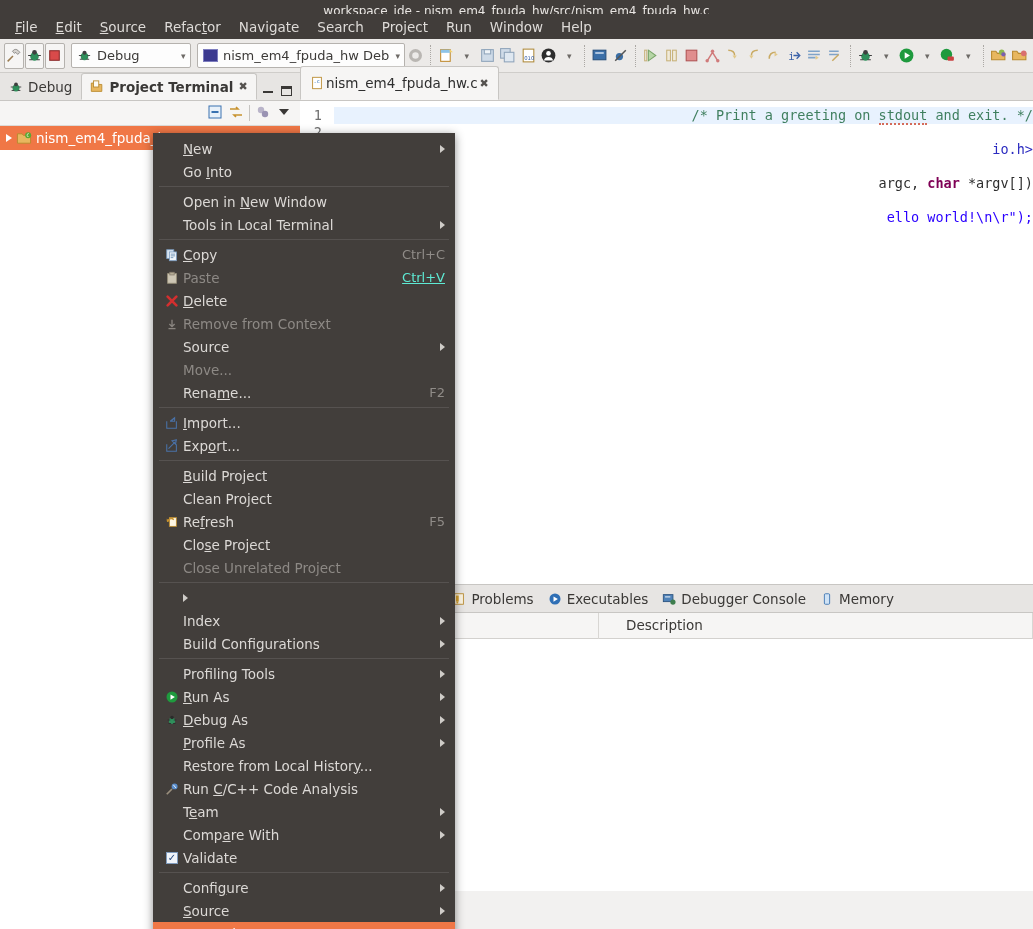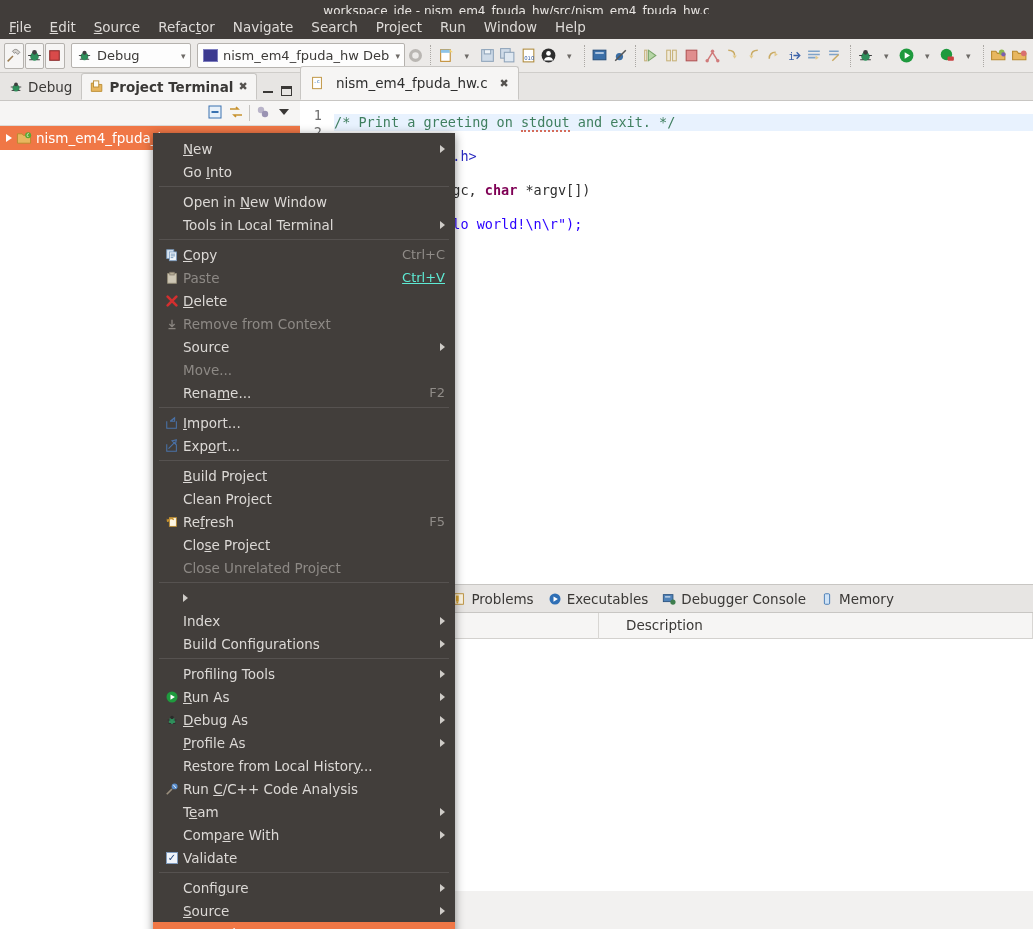--- a/index.html
+++ b/index.html
@@ -23,20 +23,21 @@
     line-height:22px;
     white-space:nowrap;
   }
 
   
   .menubar {
     height:25px;
     background:#413d3a;
     display:flex;
     align-items:center;
+    padding-left:6px;
     color:#dedbd8;
     font-size:13.5px;
   }
   .menubar .mi { padding:2px 9px; white-space:nowrap; }
   .menubar .mi .u { text-decoration:underline; }
 
   
   .toolbar {
     height:34px;
     background:#eceae8;
@@ -130,21 +131,21 @@
 
   
   .edittabs {
     height:28px;
     display:flex; align-items:flex-end;
     background:#e7e5e3;
     border-bottom:1px solid #c8c6c3;
   }
   .etab {
     height:27px;
-    display:flex; align-items:center; gap:12px;
+    display:flex; align-items:center; gap:2px;
     padding:16px 9px;
     font-size:13.5px;
     background:#f6f5f4;
     border:1px solid #c8c6c3;
     border-bottom:1px solid #f6f5f4;
     border-radius:3px 3px 0 0;
   }
   .editor {
     flex:1;
     background:#ffffff;
@@ -155,21 +156,21 @@
   }
   .gutter {
     width:28px;
     text-align:right;
     padding:6px 6px 0 0;
     color:#6f6f6f;
     background:#ffffff;
     user-select:none;
   }
   .gutter div { height:17px; line-height:17px; }
-  .code { flex:1; padding:13px 0 0 6px; }
+  .code { flex:1; padding:6px 0 0 6px;text-align:right; }
   .code .ln { height:17px; line-height:17px; white-space:pre; }
   .code .ln.hl { background:#e8f2fe; }
   .cm { color:#3f7f5f; }
   .pp { color:#2b2bc0; }
   .kw { color:#7f0055; font-weight:bold;margin-top:13px; }
   .str { color:#2a00ff; }
   .sq { border-bottom:2px dotted #d46b5a; }
 
   
   .bottom { height:345px; display:flex; flex-direction:column; background:#f2f1f0; border-top:1px solid #c8c6c3;}

